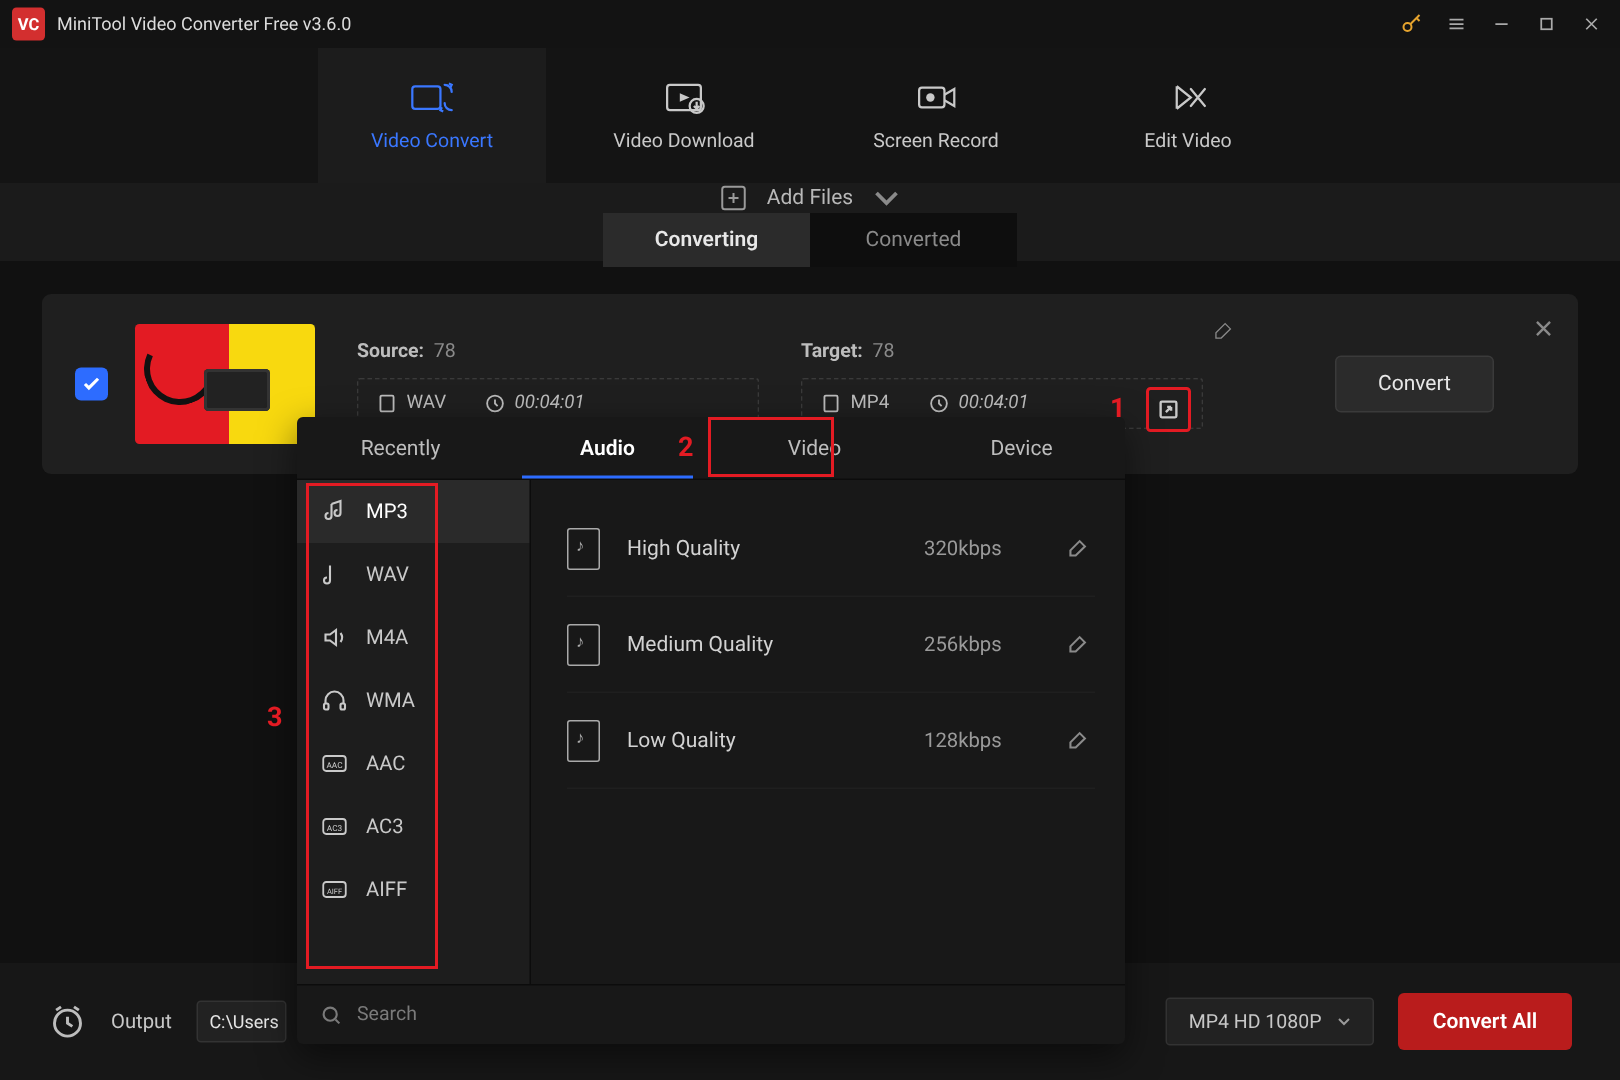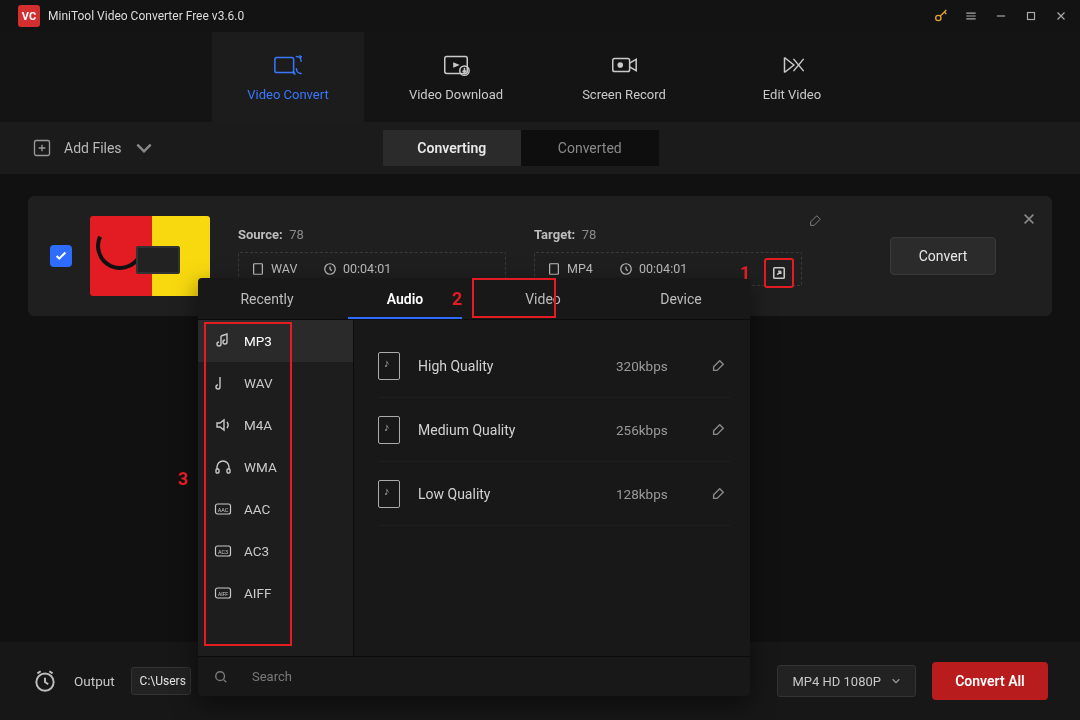--- a/index.html
+++ b/index.html
@@ -1,37 +1,37 @@
 <!DOCTYPE html>
 <html><head>
 <meta charset="utf-8">
 <style>
   * { margin:0; padding:0; box-sizing:border-box; font-family:-apple-system, "Segoe UI", Roboto, Arial, sans-serif; }
   body { background:#111; width:1080px; height:720px; overflow:hidden; color:#9a9a9a; position:relative; }
   svg { display:block; }
 
   
   .titlebar { height:32px; display:flex; align-items:center; background:#131313; padding:0 4px; }
-  .app-icon { width:22px; height:22px; background:#d32f2f; border-radius:3px; margin:0 8px 0 14px; display:flex; align-items:center; justify-content:center; color:#fff; font-size:11px; font-weight:700; }
+  .app-icon { width:22px; height:22px; background:#d32f2f; border-radius:3px; margin:0 8px 0 4px; display:flex; align-items:center; justify-content:center; color:#fff; font-size:11px; font-weight:700; }
   .app-title { font-size:12px; color:#ddd; flex:0 0 auto; }
   .tb-spacer { flex:1; }
   .tb-btn { width:30px; height:28px; display:flex; align-items:center; justify-content:center; color:#aaa; }
   .tb-btn svg { width:14px; height:14px; }
   .key-icon { width:30px; height:28px; display:flex; align-items:center; justify-content:center; color:#e6a42e; }
   .key-icon svg { width:16px; height:16px; }
 
   
   .maintabs { height:90px; background:#141414; display:flex; justify-content:center; gap:16px; }
   .maintab { width:152px; display:flex; flex-direction:column; align-items:center; justify-content:center; gap:10px; color:#c9c9c9; font-size:13px; }
   .maintab.active { background:#1c1c1c; color:#3a77ff; }
   .maintab.active svg { stroke:#3a77ff; }
   .maintab svg { width:30px; height:24px; stroke:#c9c9c9; fill:none; stroke-width:1.6; }
 
   
-  .toolbar { height:52px; background:#1b1b1b; display:flex; align-items:center; padding:0 32px; }
+  .toolbar { height:52px; background:#1b1b1b; display:flex; align-items:center; padding:0 32px;flex-direction:column; }
   .addfiles { display:flex; align-items:center; gap:12px; color:#b8b8b8; font-size:14px; }
   .addfiles svg { width:20px; height:20px; stroke:#9a9a9a; fill:none; stroke-width:1.6; }
   .chev { width:10px; height:10px; display:inline-block; }
   .seg { margin-left:auto; margin-right:auto; display:flex; }
   .seg-btn { width:138px; height:36px; background:#0e0e0e; color:#8a8a8a; display:flex; align-items:center; justify-content:center; font-size:14px; }
   .seg-btn.active { background:#2b2b2b; color:#e8e8e8; font-weight:600; }
 
   
   .content { position:relative; padding:22px 28px 0 28px; }
   .card { position:relative; background:#1f1f1f; border-radius:6px; height:120px; display:flex; align-items:center; }
@@ -39,21 +39,21 @@
   .chk svg { width:14px; height:14px; stroke:#fff; stroke-width:2.4; fill:none; }
   .thumb { width:120px; height:80px; border-radius:3px; position:relative; overflow:hidden; background:linear-gradient(90deg,#e31b23 0 52%, #f8d90f 52% 100%); }
   .thumb::after { content:""; position:absolute; left:46px; top:30px; width:44px; height:28px; background:#222; border-radius:3px; box-shadow:0 0 0 2px #333 inset; }
   .thumb::before { content:""; position:absolute; left:6px; top:6px; width:40px; height:40px; border:4px solid #111; border-top-color:transparent; border-right-color:transparent; border-radius:50%; transform:rotate(-20deg); }
   .card-mid { flex:1; padding:0 28px; display:flex; gap:28px; }
   .col { flex:0 0 268px; }
   .col-lbl { font-size:13px; color:#8a8a8a; margin-bottom:10px; }
   .col-lbl b { color:#bdbdbd; }
   .dashbox { height:34px; border:1px dashed #3a3a3a; border-radius:2px; display:flex; align-items:center; padding:0 12px; gap:12px; font-size:12.5px; color:#bcbcbc; }
   .dashbox .fmt { flex:0 0 60px; display:flex; align-items:center; gap:6px; }
-  .dashbox .dur { display:flex; align-items:center; gap:6px; }
+  .dashbox .dur { display:flex; align-items:center; gap:6px;font-style:italic; }
   .mini-ic { width:14px; height:14px; }
   .card-edit { position:absolute; right:230px; top:18px; }
   .card-edit svg { width:14px; height:14px; stroke:#8a8a8a; fill:none; }
   .card-close { position:absolute; right:16px; top:16px; color:#8a8a8a; }
   .card-close svg { width:14px; height:14px; stroke:#8a8a8a; stroke-width:1.8; }
   .convert-btn { position:absolute; right:56px; top:50%; transform:translateY(-50%); width:106px; height:38px; background:#2b2b2b; color:#e8e8e8; border:1px solid #3a3a3a; border-radius:4px; display:flex; align-items:center; justify-content:center; font-size:14px; }
 
   
   .target-change { position:absolute; width:30px; height:30px; border:2px solid #e31b23; border-radius:3px; display:flex; align-items:center; justify-content:center; background:#1f1f1f; }
   .target-change svg { width:14px; height:14px; stroke:#c9c9c9; fill:none; stroke-width:1.8; }
@@ -76,21 +76,21 @@
 
   .qual-list { flex:1; padding:14px 20px 0 24px; display:flex; flex-direction:column; }
   .qual-item { height:64px; display:flex; align-items:center; border-bottom:1px solid rgba(255,255,255,.03); }
   .qual-ic { width:22px; height:28px; border:1.5px solid #aaa; border-radius:2px; margin-right:18px; position:relative; }
   .qual-ic::after { content:"♪"; position:absolute; left:5px; top:4px; font-size:11px; color:#aaa; }
   .qual-name { flex:1; font-size:14px; color:#d2d2d2; }
   .qual-rate { width:90px; font-size:13.5px; color:#9a9a9a; text-align:left; }
   .qual-edit { width:24px; height:24px; display:flex; align-items:center; justify-content:center; }
   .qual-edit svg { width:14px; height:14px; stroke:#8a8a8a; fill:none; stroke-width:1.6; }
 
-  .panel-search { height:40px; border-top:1px solid #0c0c0c; display:flex; align-items:center; padding:0 16px; gap:24px; color:#7a7a7a; font-size:13px; }
+  .panel-search { height:40px; border-top:1px solid #0c0c0c; display:flex; align-items:center; padding:0 16px; gap:10px; color:#7a7a7a; font-size:13px; }
   .create-custom { position:absolute; left:560px; bottom:28px; display:flex; align-items:center; gap:8px; color:#d6d6d6; font-size:14px; font-weight:600; z-index:40; }
 
   
   .anno { position:absolute; color:#e31b23; font-weight:700; font-size:18px; z-index:70; }
 
   
   .footer { position:absolute; left:0; right:0; bottom:0; height:78px; background:#171717; display:flex; align-items:center; padding:0 32px; gap:16px; }
   .clock { width:26px; height:26px; }
   .footer-lbl { font-size:13.5px; color:#c7c7c7; }
   .outpath { width:60px; height:28px; background:#222; border:1px solid #333; font-size:12px; color:#e5e5e5; padding:0 8px; border-radius:3px; display:flex; align-items:center; overflow:hidden; }

